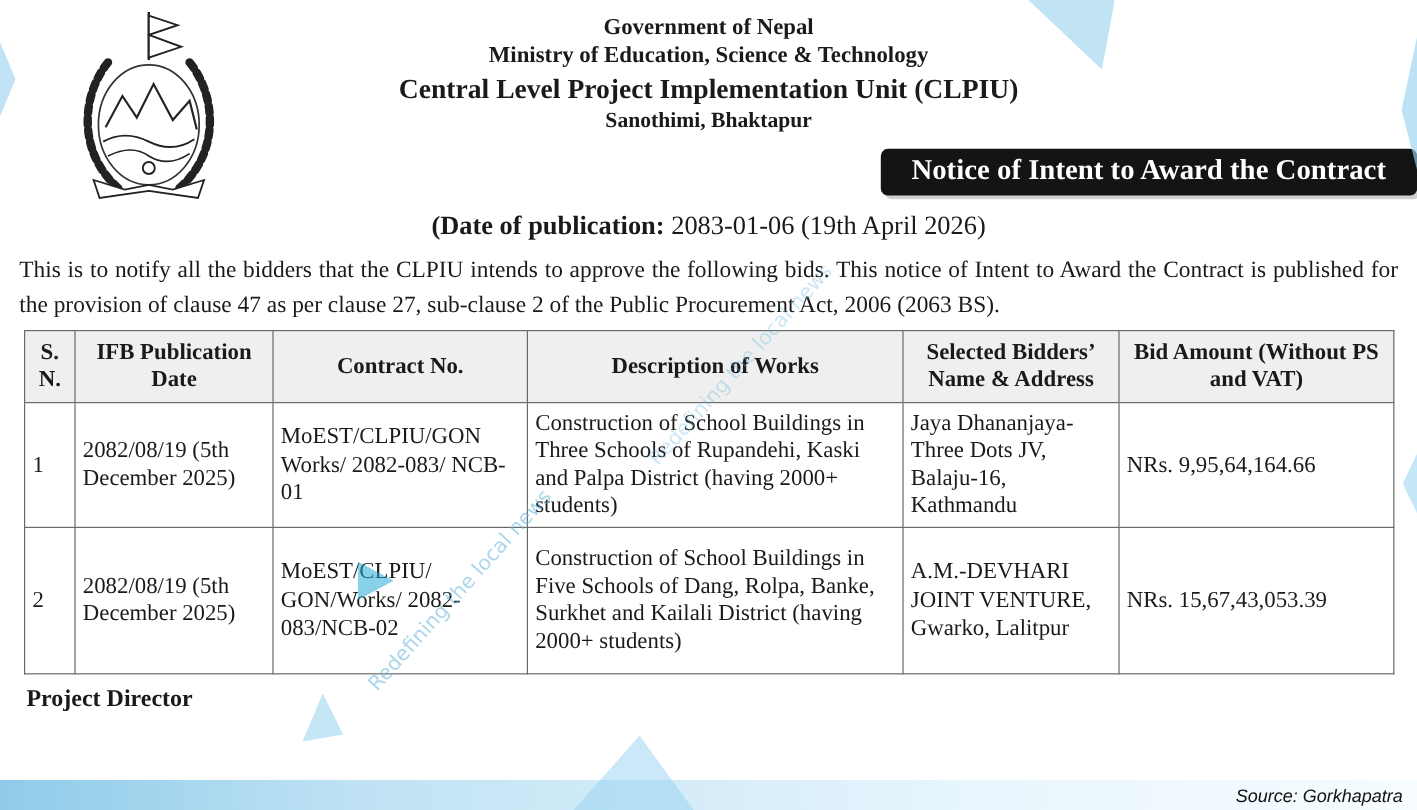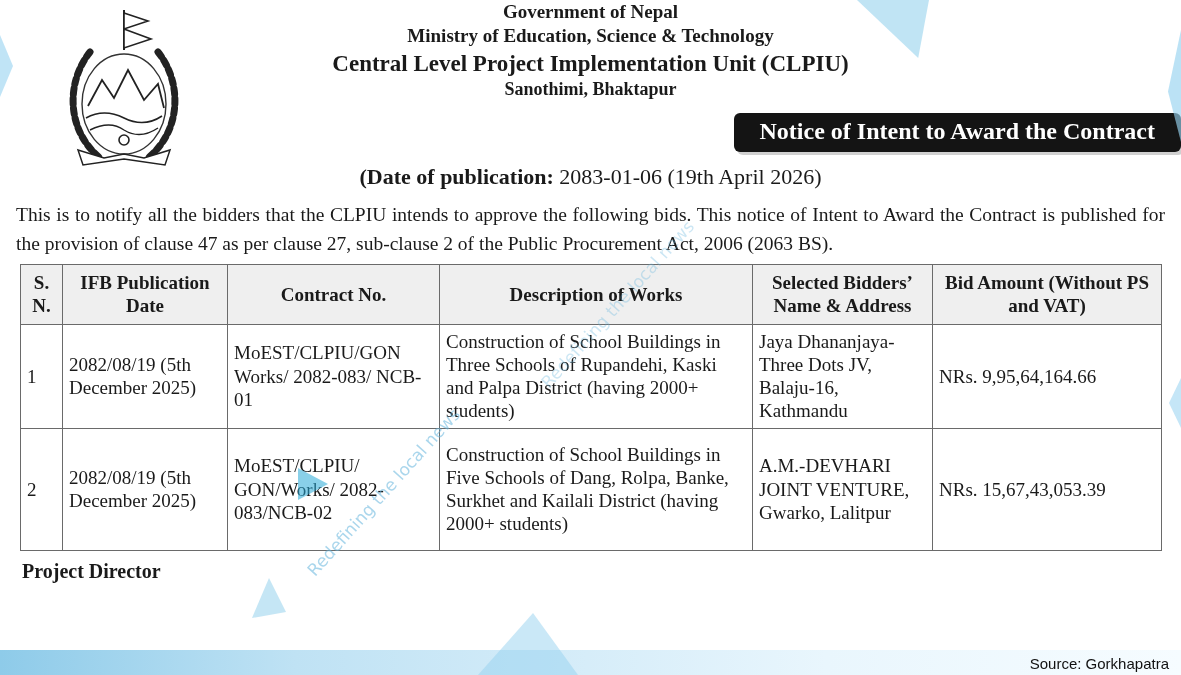--- a/index.html
+++ b/index.html
@@ -4,21 +4,21 @@
 <style>
   html,body{margin:0;padding:0;}
   body{
     width:1181px;height:675px;position:relative;overflow:hidden;
     background:#ffffff;color:#1a1a1a;
     font-family:"Liberation Serif","DejaVu Serif",serif;
   }
   .page{position:absolute;inset:0;}
 
   
-  .header{text-align:center;line-height:1.25;}
+  .header{margin-top:11px;text-align:center;line-height:1.25;}
   .h-line1,.h-line2{font-size:19px;font-weight:bold;}
   .h-line3{font-size:23px;font-weight:bold;margin-top:2px;}
   .h-line4{font-size:18px;font-weight:bold;}
 
   .banner-wrap{text-align:right;margin-top:12px;}
   .banner{
     display:inline-block;background:#141414;color:#ffffff;
     font-size:24px;font-weight:bold;padding:5px 26px 7px;
     border-radius:6px;box-shadow:3px 3px 0 rgba(150,150,150,.45);
   }
@@ -51,21 +51,21 @@
   }
 
   
   .footer-strip{
     position:absolute;left:0;right:0;bottom:0;height:25px;
     background:linear-gradient(90deg,#8ecbe9 0%,#bfe2f4 25%,#e9f6fd 70%,#f6fcff 100%);
   }
   .source{
     position:absolute;right:12px;bottom:3px;
     font-family:"Liberation Sans","DejaVu Sans",sans-serif;
-    font-size:15px;color:#111;
+    font-style:italic;font-size:15px;color:#111;
   }
 
   
   .wm-text{
     position:absolute;left:268px;top:292px;z-index:5;pointer-events:none;
     font-family:"DejaVu Sans","Liberation Sans",sans-serif;
     font-weight:bold;font-size:94px;letter-spacing:1px;
     color:rgba(118,193,229,0.40);
   }
   .wm-tag{

